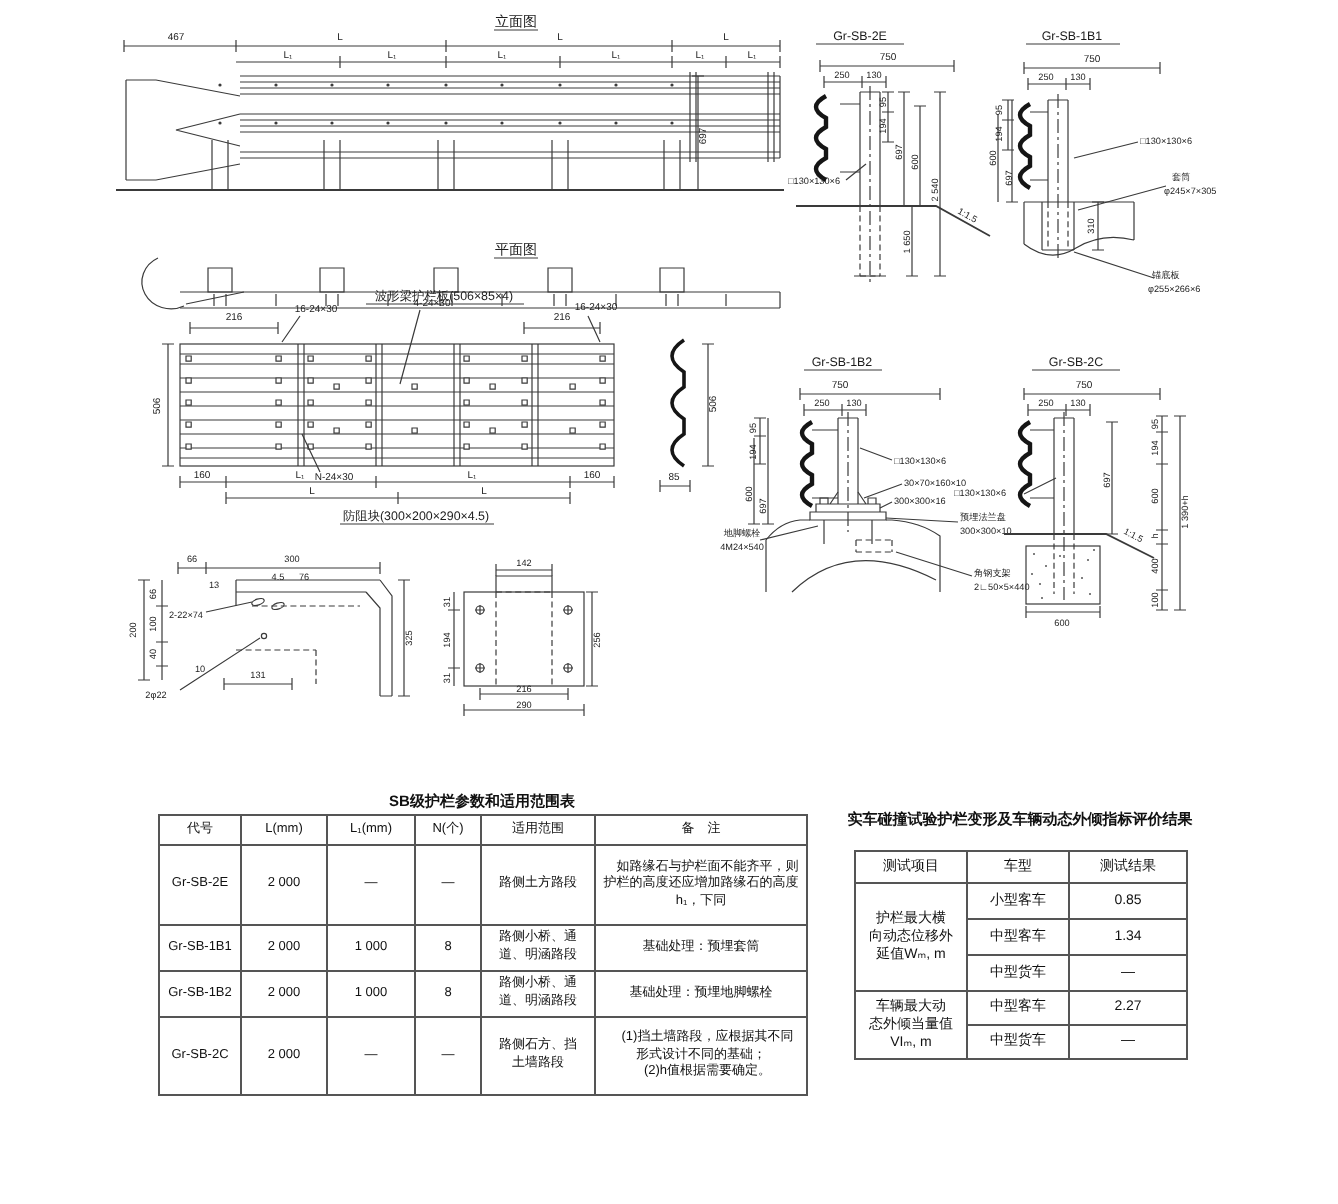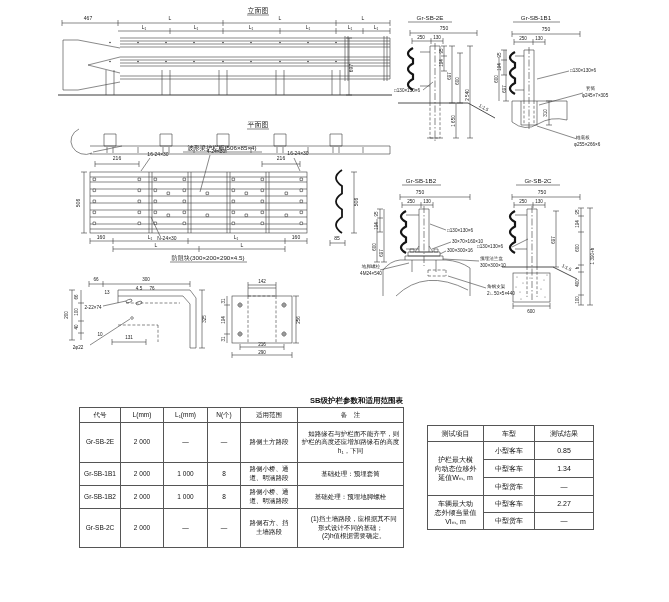--- a/index.html
+++ b/index.html
@@ -5,21 +5,21 @@
   html,body{margin:0;padding:0;background:#fff;}
   body{font-family:"Liberation Sans","DejaVu Sans",sans-serif;}
   .sheet{position:relative;width:669px;height:602px;background:#ffffff;overflow:hidden;}
   svg{position:absolute;left:0;top:0;}
   svg text{font-family:"Liberation Sans","DejaVu Sans",sans-serif;fill:#1c1c1c;stroke:none;}
   .t70{font-size:7px}
   .t60{font-size:6.2px}
   .t50{font-size:5px}
   .t45{font-size:4.6px}
   .mid{text-anchor:middle}
-  .tbl-title{position:absolute;text-align:right;font-size:7.5px;font-weight:bold;color:#111;}
+  .tbl-title{position:absolute;text-align:center;font-size:7.5px;font-weight:bold;color:#111;}
   table.tbl{position:absolute;border-collapse:collapse;table-layout:fixed;color:#111;background:#fff;}
   .tbl td,.tbl th{border:1px solid #555;text-align:center;vertical-align:middle;padding:1px;font-weight:normal;white-space:pre-line;line-height:1.32;overflow:hidden;}
   .lt{font-size:6.5px}
   .rt{font-size:7px}
   .note{text-align:left;}
 </style>
 </head>
 <body>
 
 <div class="sheet">
@@ -344,20 +344,21 @@
     <td>—</td>
     <td>路侧石方、挡
 土墙路段</td>
     <td class="note">　(1)挡土墙路段，应根据其不同
 形式设计不同的基础；
 　(2)h值根据需要确定。</td>
   </tr>
 </tbody>
     </table>
 
+<div class="tbl-title" style="left:413px;top:405px;width:194px;">实车碰撞试验护栏变形及车辆动态外倾指标评价结果</div>
 <table class="tbl rt" style="left:427px;top:425px;width:166px;">
   <colgroup>
         <col style="width:56px">
         <col style="width:51px">
         <col style="width:59px">
       </colgroup>
   <tbody>
         <tr style="height:16px">
     <th>测试项目</th>
     <th>车型</th>

